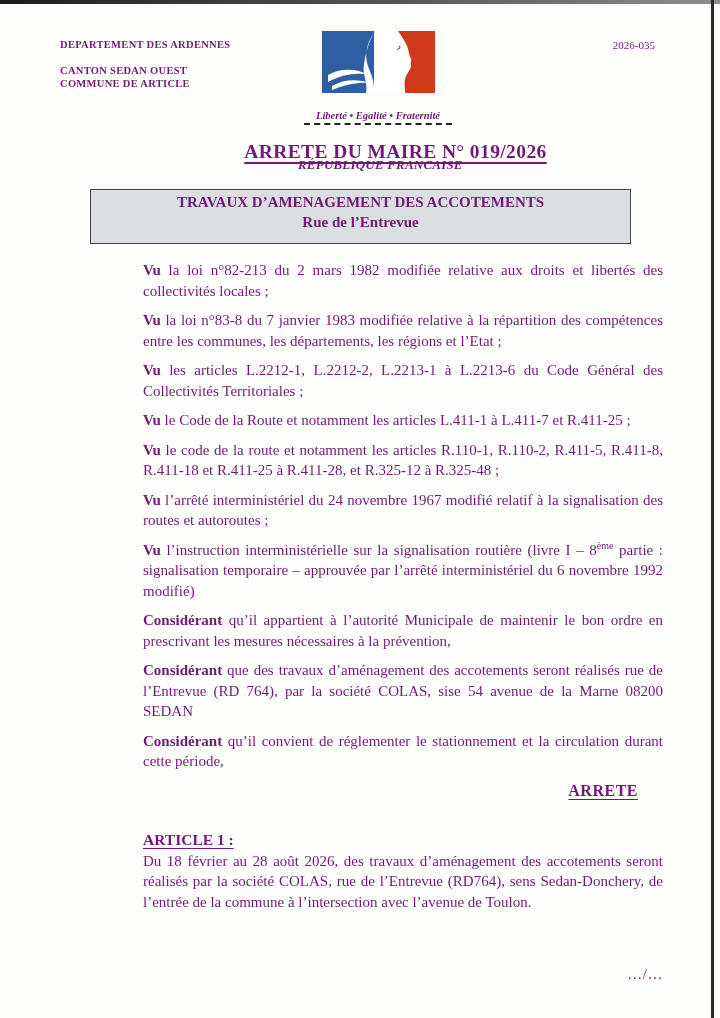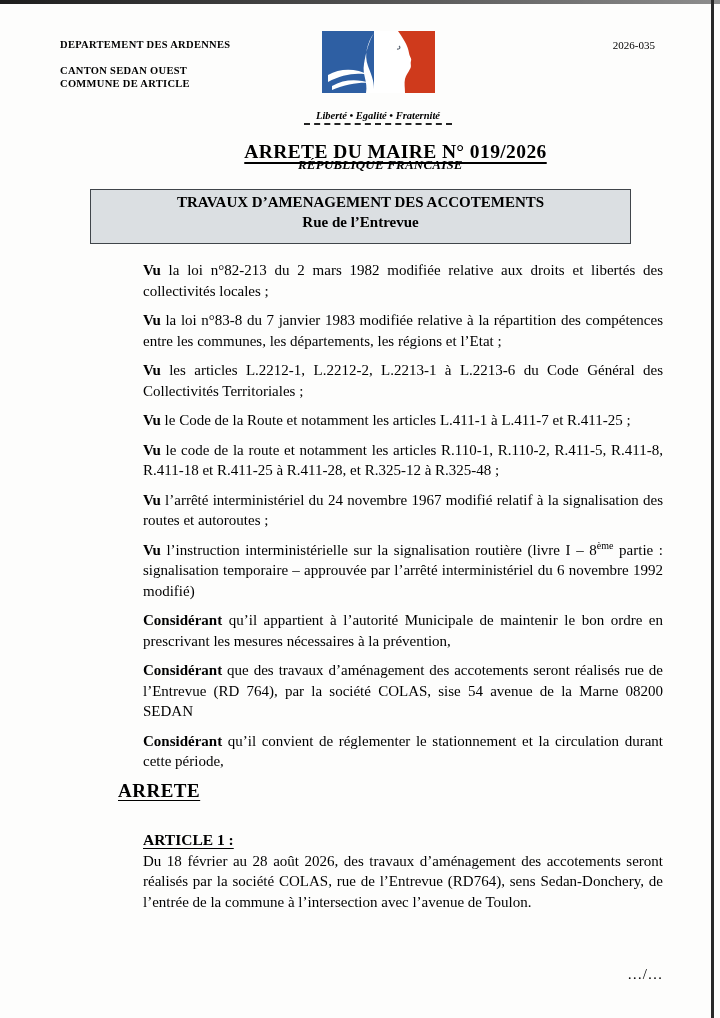--- a/index.html
+++ b/index.html
@@ -1,19 +1,19 @@
 <!DOCTYPE html>
 <html><head>
 <meta charset="utf-8">
 <style>
   * { margin:0; padding:0; box-sizing:border-box; }
   html, body { background:#e9e9e9; }
   .page {
     position:relative; width:720px; height:1018px; margin:0 auto;
-    background:#fdfdfc; color:#000000; overflow:hidden;
+    background:#fdfdfc; color:#701a75; overflow:hidden;
     font-family:"Liberation Serif","DejaVu Serif",serif;
   }
   .edge-top { position:absolute; top:0; left:0; width:100%; height:4px;
     background:linear-gradient(90deg,#1d1d1d 0%,#4a4a4a 45%,#8d8d8d 100%); }
   .edge-right { position:absolute; top:0; right:6px; width:3px; height:100%; background:#292929; }
 
   .hdr-left { position:absolute; left:60px; top:38px; font-size:10.5px; font-weight:bold;
     letter-spacing:.3px; line-height:13px; }
   .hdr-left .dept { margin-bottom:13px; }
   .ref { position:absolute; top:39px; right:65px; font-size:11px; }
@@ -32,21 +32,21 @@
     background:#dbdfe2; border:1px solid #40454a; text-align:center;
     font-weight:bold; font-size:15px; line-height:20px; padding:2px 4px 11px; }
 
   .body-col { position:absolute; left:143px; top:260px; width:520px;
     font-size:15px; line-height:20.5px; text-align:justify; }
   .body-col p { margin:0 0 9px 0; }
   .body-col p.intro { margin-bottom:12px; }
   .lead { font-weight:bold; }
   sup { font-size:10px; line-height:0; vertical-align:super; }
 
-  .arrete { text-align:left; font-size:19px; font-weight:bold; margin:3px 0 29px;
+  .arrete { text-align:right; font-size:16px; font-weight:bold; margin:3px 0 29px;
     transform:translateX(-25px); }
   .arrete span { text-decoration:underline; text-underline-offset:3px; letter-spacing:.5px; }
   .article-head { font-size:15.5px; font-weight:bold; text-align:left; }
   .article-head span { text-decoration:underline; text-underline-offset:3px; }
   .article-text { margin:0; }
 
   .continuation { position:absolute; top:966px; right:57px; font-size:15px; letter-spacing:.5px; }
 </style>
 </head>
 <body>

